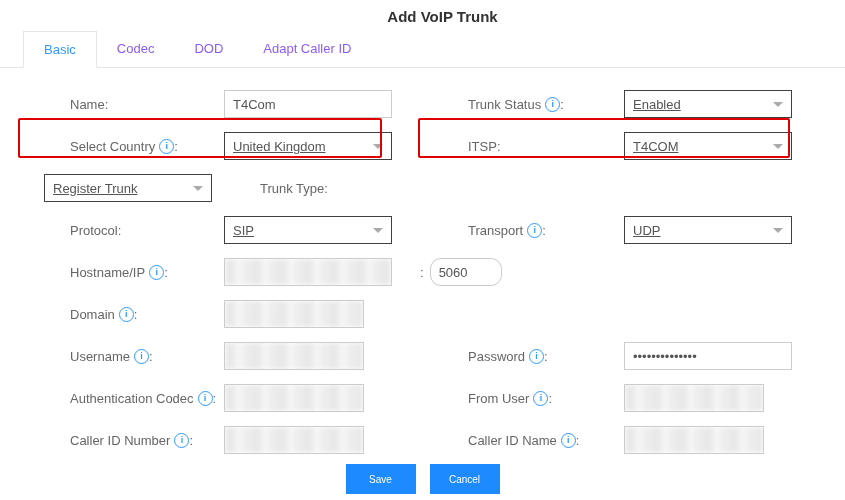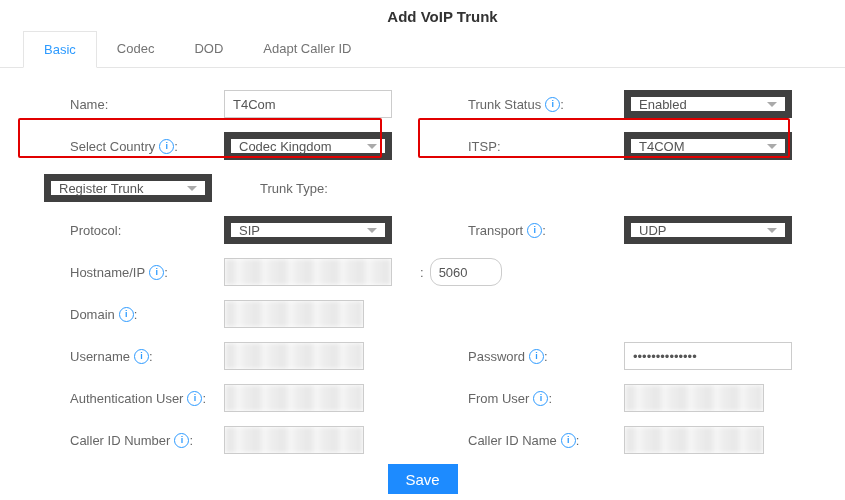--- a/index.html
+++ b/index.html
@@ -1,40 +1,40 @@
 <!DOCTYPE html>
 <html><head>
 <meta charset="utf-8">
 <style>
 html,body{margin:0;padding:0;font-family:Arial,Helvetica,sans-serif;font-size:13px;color:#555;background:#fff;}
 .page{width:845px;height:500px;position:relative;box-sizing:border-box;}
 .title{text-align:center;font-weight:bold;font-size:15px;color:#333;padding-top:8px;padding-bottom:6px;margin-left:40px;}
 .tabs{display:flex;border-bottom:1px solid #e5e5e5;padding-left:23px;}
-.tab{padding:10px 20px;color:#737373;cursor:pointer;position:relative;}
+.tab{padding:10px 20px;color:#8b5cf6;cursor:pointer;position:relative;}
 .tab.active{color:#2e9bff;border:1px solid #e5e5e5;border-bottom:1px solid #fff;margin-bottom:-1px;background:#fff;}
 .form{padding:16px 0 0 0;}
 .row{display:flex;align-items:center;height:40px;margin-bottom:2px;padding-left:44px;}
 .cell{display:flex;align-items:center;}
 .labelcell{width:180px;padding-left:26px;box-sizing:border-box;color:#666;}
 .fieldcell{width:190px;}
 .gap{width:40px;}
 .labelcell2{width:170px;padding-left:14px;box-sizing:border-box;color:#666;}
 .fieldcell2{width:190px;}
 .highlight-left{position:absolute;border:2px solid #e10000;border-radius:2px;pointer-events:none;left:18px;top:118px;width:360px;height:36px;}
 .highlight-right{position:absolute;border:2px solid #e10000;border-radius:2px;pointer-events:none;left:418px;top:118px;width:368px;height:36px;}
 .txtinput{width:168px;height:28px;border:1px solid #ccc;padding:0 8px;font-size:13px;color:#555;box-sizing:border-box;outline:none;}
 .txtinput.small{width:72px;border-radius:11px;}
-.select{width:168px;height:28px;border:7px solid #404040;box-sizing:border-box;display:flex;align-items:center;justify-content:space-between;padding:0 8px;color:#555;background:#fff;cursor:pointer;}
+.select{width:168px;height:28px;border:1px solid #404040;box-sizing:border-box;display:flex;align-items:center;justify-content:space-between;padding:0 8px;color:#555;background:#fff;cursor:pointer;text-decoration:underline;}
 .chev{width:0;height:0;border-left:5px solid transparent;border-right:5px solid transparent;border-top:5px solid #aaa;}
 .info-icon{display:inline-flex;align-items:center;justify-content:center;width:13px;height:13px;border:1.3px solid #2e9bff;border-radius:50%;color:#2e9bff;font-size:9px;font-weight:bold;margin-left:4px;vertical-align:middle;line-height:1;}
 .colon{margin:0 6px;color:#666;}
 .blur{position:relative;overflow:hidden;}
 .blur::after{content:"";position:absolute;inset:0;background:repeating-linear-gradient(90deg,#e9e9e9 0 10px,#f4f4f4 10px 18px,#ededed 18px 26px);filter:blur(2px);} 
 .buttons{display:flex;gap:14px;justify-content:center;position:absolute;bottom:6px;left:0;right:0;}
-.btn{min-width:70px;height:30px;border:none;background:#1d8bff;color:#fff;font-size:15px;cursor:pointer;padding:0 16px;}
+.btn{min-width:70px;height:30px;border:none;background:#1d8bff;color:#fff;font-size:10px;cursor:pointer;padding:0 16px;}
 </style>
 </head>
 <body>
 <div class="page">
 
 <div class="title">Add VoIP Trunk</div>
 
 <div class="tabs">
   <div class="tab active">Basic</div>
   <div class="tab">Codec</div>
@@ -66,21 +66,21 @@
   </div>
 
   <div class="row">
     <div class="cell labelcell">
           <span>Select Country </span>
           <span class="info-icon">i</span>
           <span>:</span>
         </div>
     <div class="cell fieldcell">
           <div class="select">
-            <span>Codec Kingdom</span>
+            <span>United Kingdom</span>
             <span class="chev"></span>
           </div>
         </div>
     <div class="cell gap"></div>
     <div class="cell labelcell2">
           <span>ITSP:</span>
         </div>
     <div class="cell fieldcell2">
           <div class="select">
             <span>T4COM</span>
@@ -166,21 +166,21 @@
           <span class="info-icon">i</span>
           <span>:</span>
         </div>
     <div class="cell fieldcell2">
           <input class="txtinput" type="password" value="••••••••••••••" style="">
         </div>
   </div>
 
   <div class="row">
     <div class="cell labelcell">
-          <span>Authentication User </span>
+          <span>Authentication Codec </span>
           <span class="info-icon">i</span>
           <span>:</span>
         </div>
     <div class="cell fieldcell">
           <div class="txtinput blur" style="width:140px"></div>
         </div>
     <div class="cell gap"></div>
     <div class="cell labelcell2">
           <span>From User </span>
           <span class="info-icon">i</span>
@@ -211,15 +211,16 @@
         </div>
   </div>
 
 </div>
 
 <div class="highlight-left"></div>
 <div class="highlight-right"></div>
 
 <div class="buttons">
   <button class="btn">Save</button>
+  <button class="btn">Cancel</button>
 </div>
 
 </div>
 
 </body></html>

